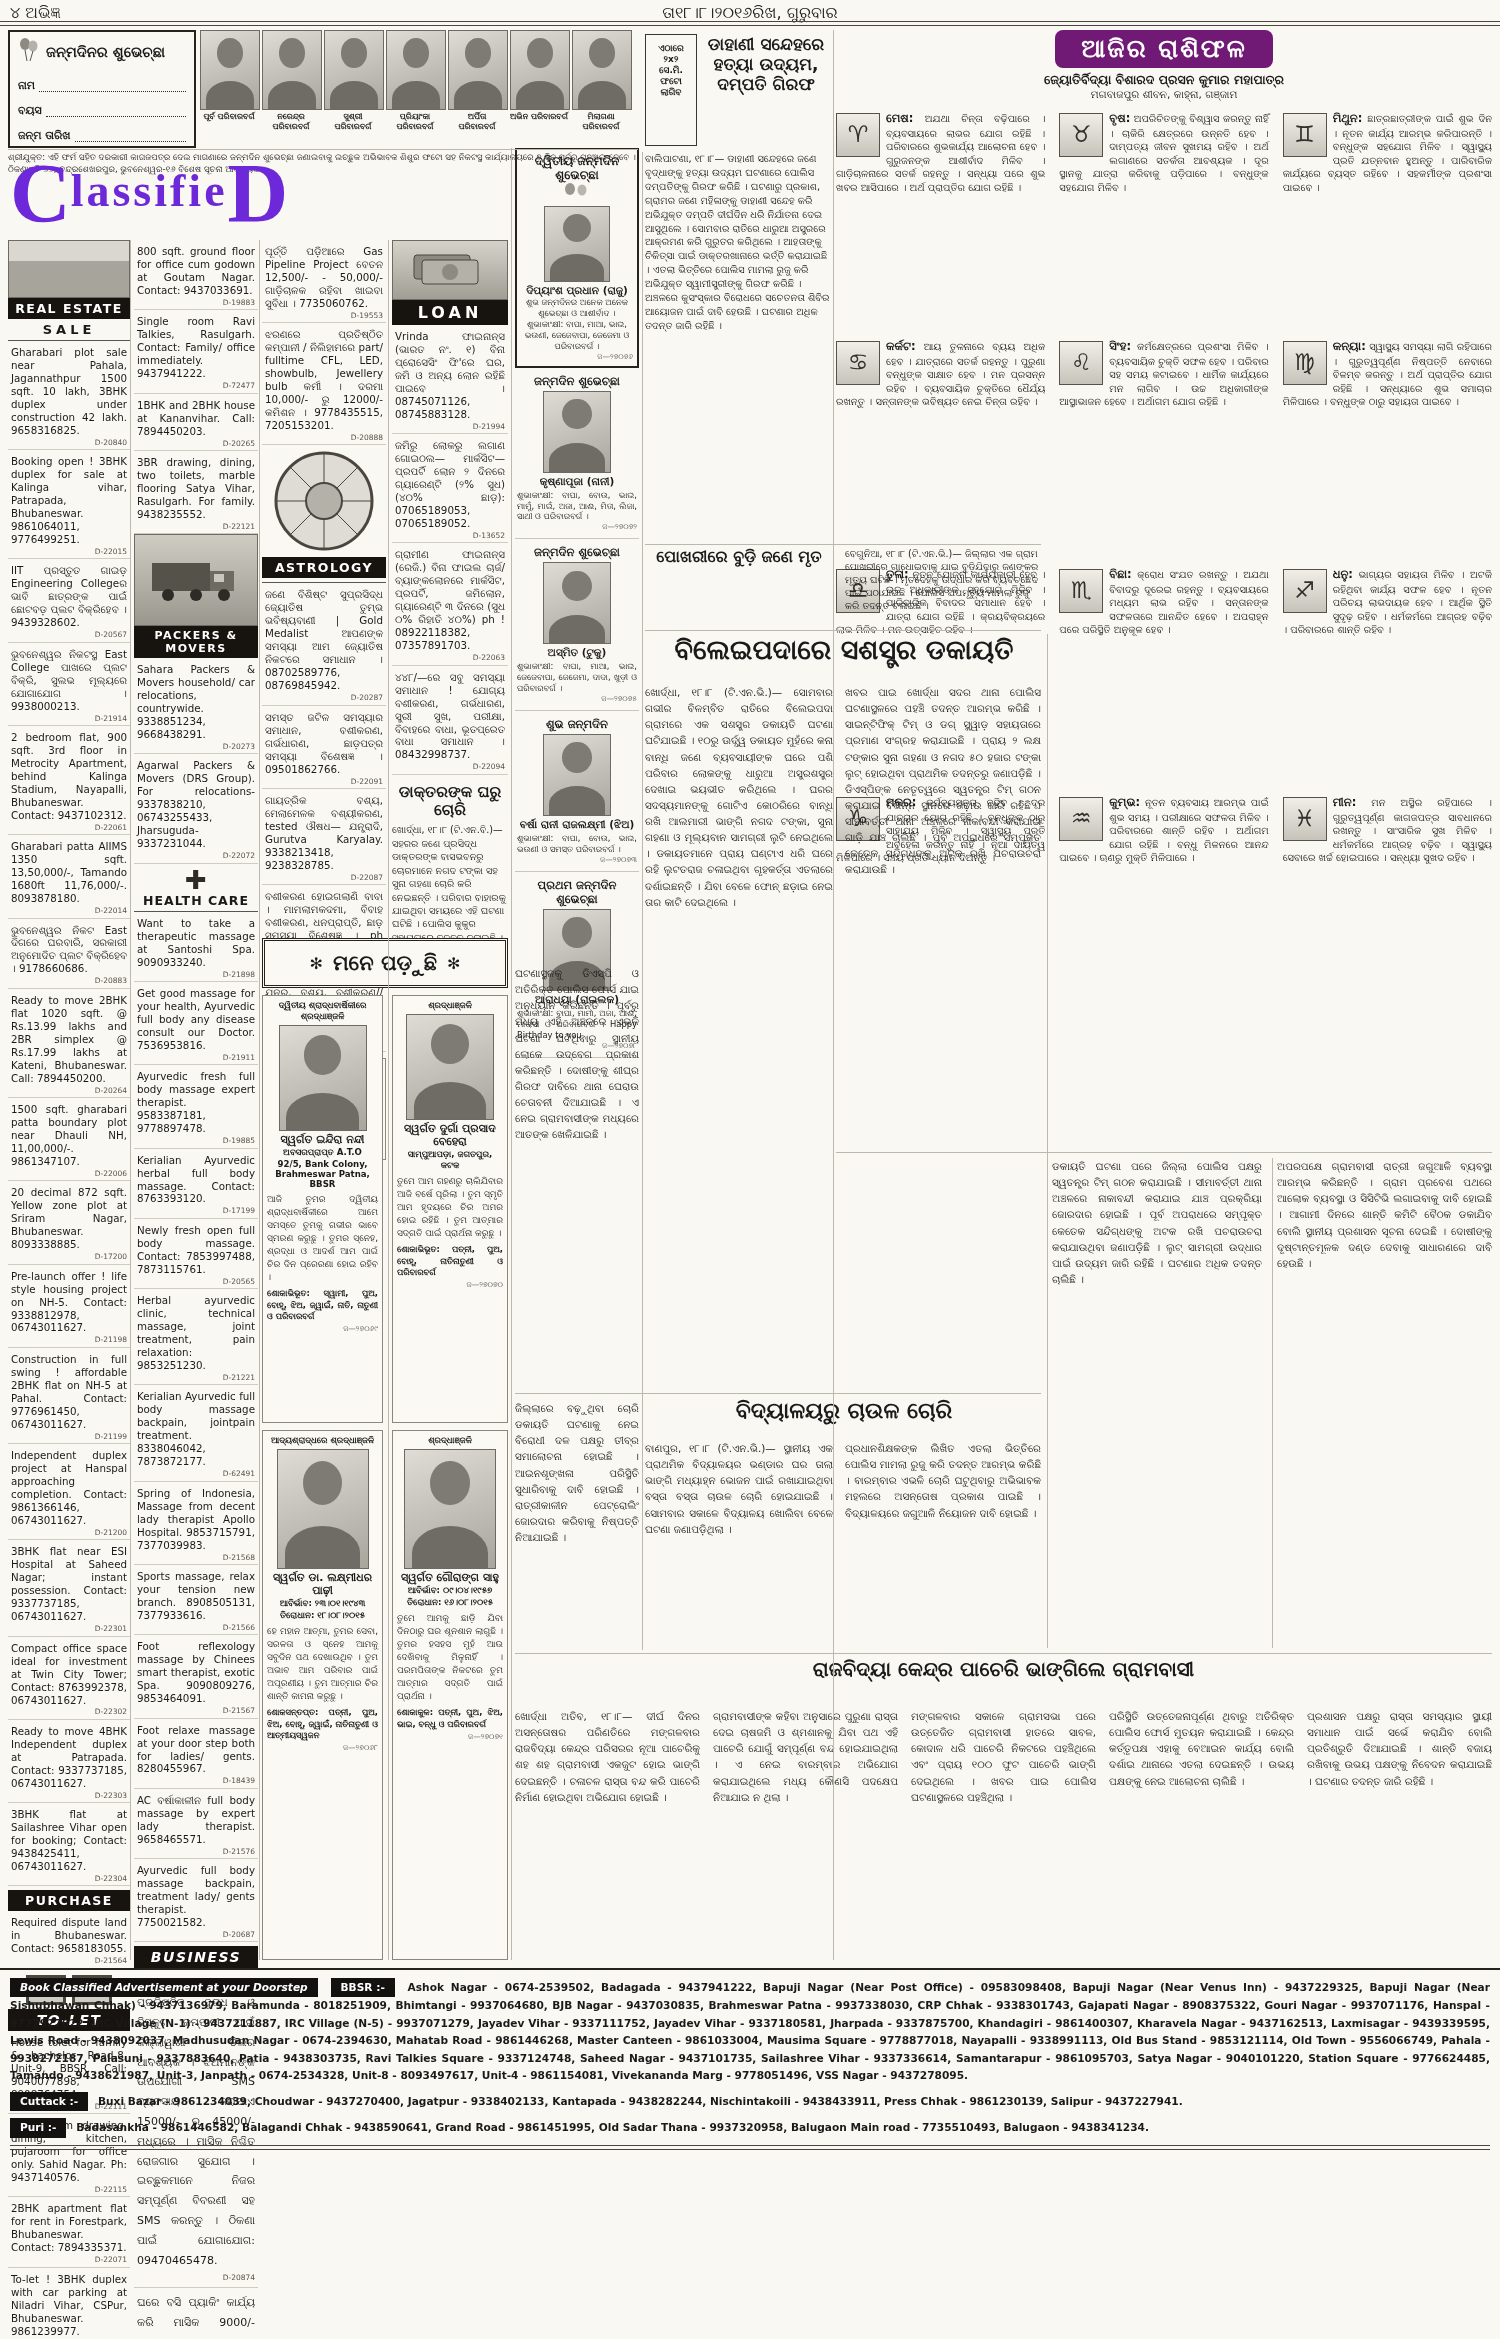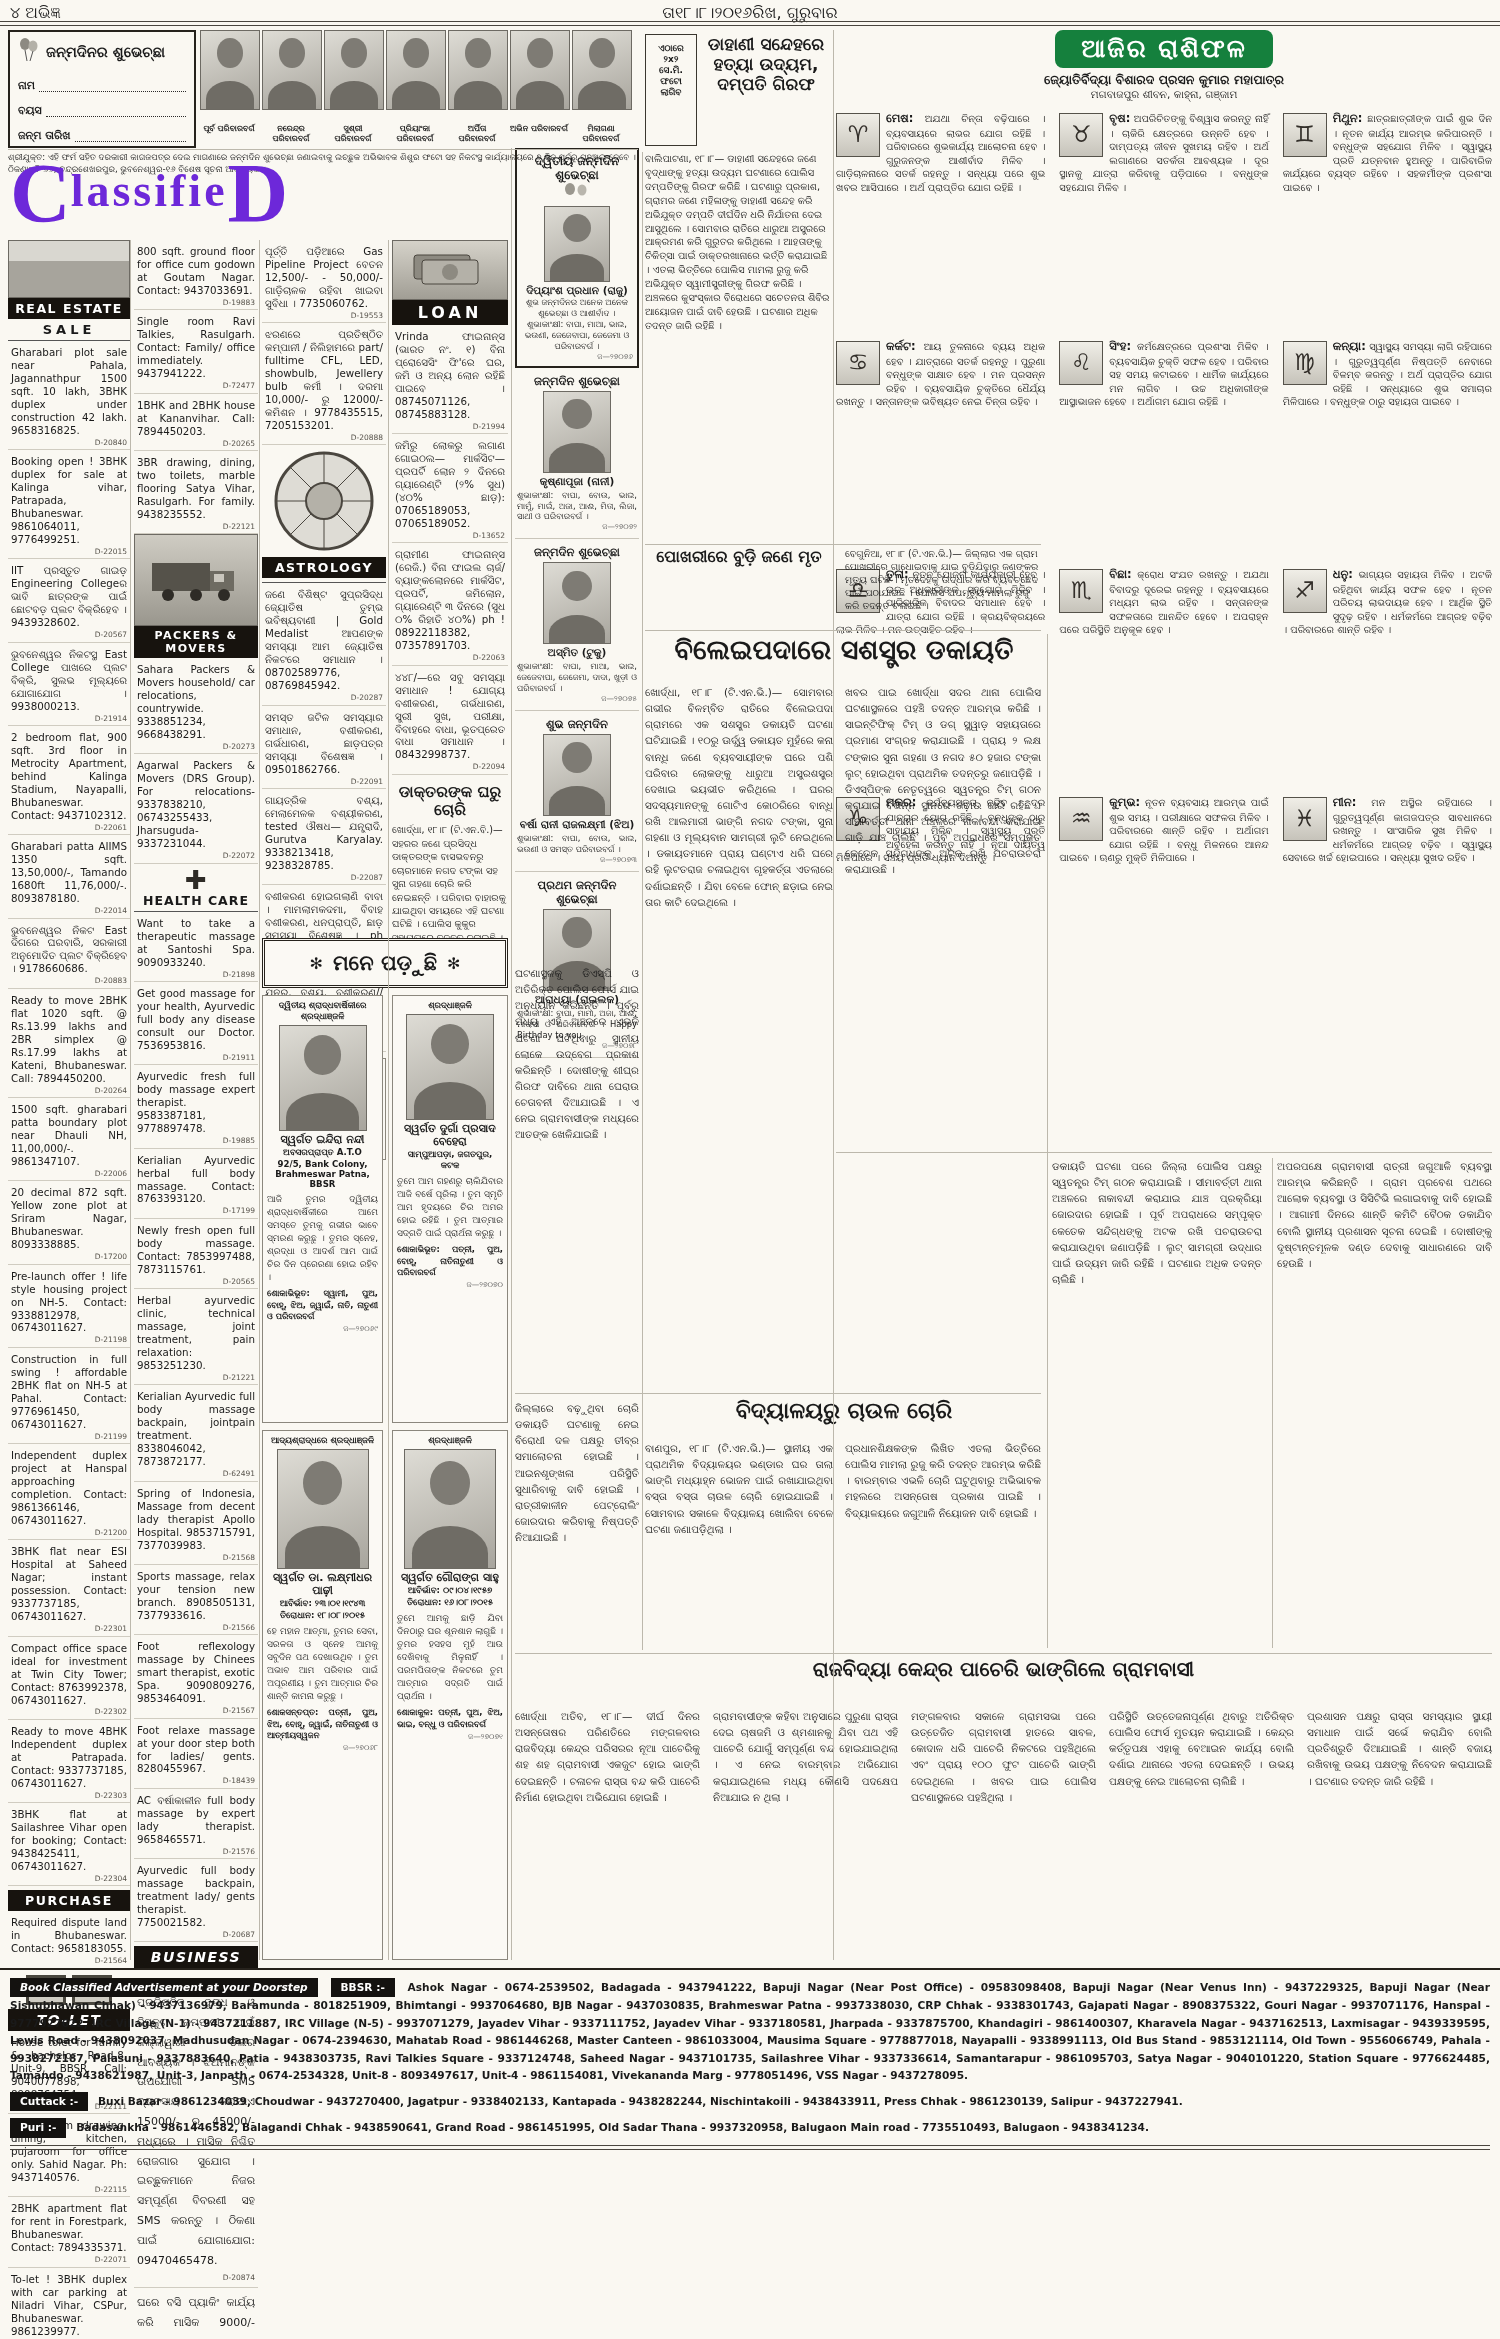--- a/index.html
+++ b/index.html
@@ -9,21 +9,21 @@
 .hrl{position:absolute;height:1px;background:#bcb8ac}
 .rule2{border-top:1px solid #4a463f;border-bottom:1px solid #4a463f;height:3px}
 .banner{background:#17130e;color:#fff;text-align:center;font-weight:bold;font-size:12.5px;letter-spacing:1.5px;padding:3px 0}
 .banner.it{font-style:italic;font-size:14px}
 .slabel{font-weight:bold;text-align:center;font-size:13px;letter-spacing:4px;padding:3px 0;border-bottom:1px solid #555}
 .ad{font-size:10.3px;line-height:1.26;text-align:justify;padding:5px 3px 2px;border-bottom:1px solid #d0ccc1}
 .adid{display:block;text-align:right;font-size:7.5px;color:#56524a;margin-top:1px}
 .ph{position:relative;background:linear-gradient(160deg,#dedcd5,#a8a59d);border:1px solid #6d6a63;overflow:hidden}
 .ph::before{content:"";position:absolute;left:28%;top:9%;width:44%;height:38%;border-radius:50%;background:#7e7b74}
 .ph::after{content:"";position:absolute;left:8%;bottom:-10%;width:84%;height:46%;border-radius:50% 50% 0 0;background:#6f6c65}
-.cap{font-size:8px;font-weight:bold;text-align:center;line-height:1.2;margin-top:14px}
+.cap{font-size:8px;font-weight:bold;text-align:center;line-height:1.2;margin-top:2px}
 .bt{font-size:10.4px;line-height:1.55;text-align:justify}
 .h-c{font-weight:bold;text-align:center;line-height:1.18}
 .zgrid{display:grid;grid-template-columns:repeat(3,1fr);column-gap:14px;row-gap:10px;margin-top:10px}
 .zentry{font-size:9.9px;line-height:1.36;text-align:justify;min-height:218px}
 .zicon{float:left;width:42px;height:42px;border:1px solid #55524a;background:linear-gradient(#f0eee7,#c6c3ba);display:flex;align-items:center;justify-content:center;font-size:23px;margin:2px 6px 2px 0;color:#332f2a}
 .zname{font-weight:bold;font-size:11.5px}
 .mast{font-family:"Liberation Serif","DejaVu Serif",serif;font-weight:bold;color:#6d28d9;white-space:nowrap}
 .mc{font-size:84px;line-height:.8;vertical-align:-16px}
 .mm{font-size:46px;letter-spacing:3px}
 .chip{display:inline-block;background:#141210;color:#fff;font-weight:bold;padding:1px 10px;margin-right:6px}
@@ -127,21 +127,21 @@
 ୨x୨
 ସେ.ମି.
 ଫଟୋ
 ଲାଗିବ</div>
 
   <div class="abs h-c" style="left:702px;top:34px;width:128px;font-size:17px">ଡାହାଣୀ ସନ୍ଦେହରେ ହତ୍ୟା ଉଦ୍ୟମ, ଦମ୍ପତି ଗିରଫ</div>
   <div class="abs jt" style="left:645px;top:152px;width:186px;height:390px;font-size:9.8px;line-height:1.42;overflow:hidden">ବାଲିପାଟଣା, ୧୮।୮— ଡାହାଣୀ ସନ୍ଦେହରେ ଜଣେ ବୃଦ୍ଧାଙ୍କୁ ହତ୍ୟା ଉଦ୍ୟମ ଘଟଣାରେ ପୋଲିସ ଦମ୍ପତିଙ୍କୁ ଗିରଫ କରିଛି । ଘଟଣାରୁ ପ୍ରକାଶ, ଗ୍ରାମର ଜଣେ ମହିଳାଙ୍କୁ ଡାହାଣୀ ସନ୍ଦେହ କରି ଅଭିଯୁକ୍ତ ଦମ୍ପତି ଦୀର୍ଘଦିନ ଧରି ନିର୍ଯାତନା ଦେଇ ଆସୁଥିଲେ । ସୋମବାର ରାତିରେ ଧାରୁଆ ଅସ୍ତ୍ରରେ ଆକ୍ରମଣ କରି ଗୁରୁତର କରିଥିଲେ । ଆହତାଙ୍କୁ ଚିକିତ୍ସା ପାଇଁ ଡାକ୍ତରଖାନାରେ ଭର୍ତ୍ତି କରାଯାଇଛି । ଏତଲା ଭିତ୍ତିରେ ପୋଲିସ ମାମଲା ରୁଜୁ କରି ଅଭିଯୁକ୍ତ ସ୍ୱାମୀସ୍ତ୍ରୀଙ୍କୁ ଗିରଫ କରିଛି । ଅଞ୍ଚଳରେ କୁସଂସ୍କାର ବିରୋଧରେ ସଚେତନତା ଶିବିର ଆୟୋଜନ ପାଇଁ ଦାବି ହେଉଛି । ଘଟଣାର ଅଧିକ ତଦନ୍ତ ଜାରି ରହିଛି ।</div>
 
   <div class="abs" style="left:836px;top:30px;width:656px;height:1118px;overflow:hidden">
     <div style="text-align:center">
-      <span style="display:inline-block;background:#15803d;color:#fff;font-weight:bold;font-size:25px;letter-spacing:2px;border-radius:8px;padding:4px 26px">ଆଜିର ରାଶିଫଳ</span>
+      <span style="display:inline-block;background:#701a75;color:#fff;font-weight:bold;font-size:25px;letter-spacing:2px;border-radius:8px;padding:4px 26px">ଆଜିର ରାଶିଫଳ</span>
     </div>
     <div style="text-align:center;font-weight:bold;font-size:12.5px;margin-top:4px">ଜ୍ୟୋତିର୍ବିଦ୍ୟା ବିଶାରଦ ପ୍ରସନ କୁମାର ମହାପାତ୍ର</div>
     <div style="text-align:center;font-size:10.5px">ମଗବାଜପୁର ଶୀବନ, କାହ୍ନା, ଗଞ୍ଜାମ</div>
     <div class="zgrid">
 
         <div class="zentry">
           <span class="zicon">♈</span>
           <span class="zname">ମେଷ:</span>
           <span>ଅଯଥା ଚିନ୍ତା ବଢ଼ିପାରେ । ବ୍ୟବସାୟରେ ଲାଭର ଯୋଗ ରହିଛି । ପରିବାରରେ ଶୁଭକାର୍ଯ୍ୟ ଆଲୋଚନା ହେବ । ଗୁରୁଜନଙ୍କ ଆଶୀର୍ବାଦ ମିଳିବ । ଗାଡ଼ିଚାଳନାରେ ସତର୍କ ରହନ୍ତୁ । ସନ୍ଧ୍ୟା ପରେ ଶୁଭ ଖବର ଆସିପାରେ । ଅର୍ଥ ପ୍ରାପ୍ତିର ଯୋଗ ରହିଛି ।</span>
         </div>

